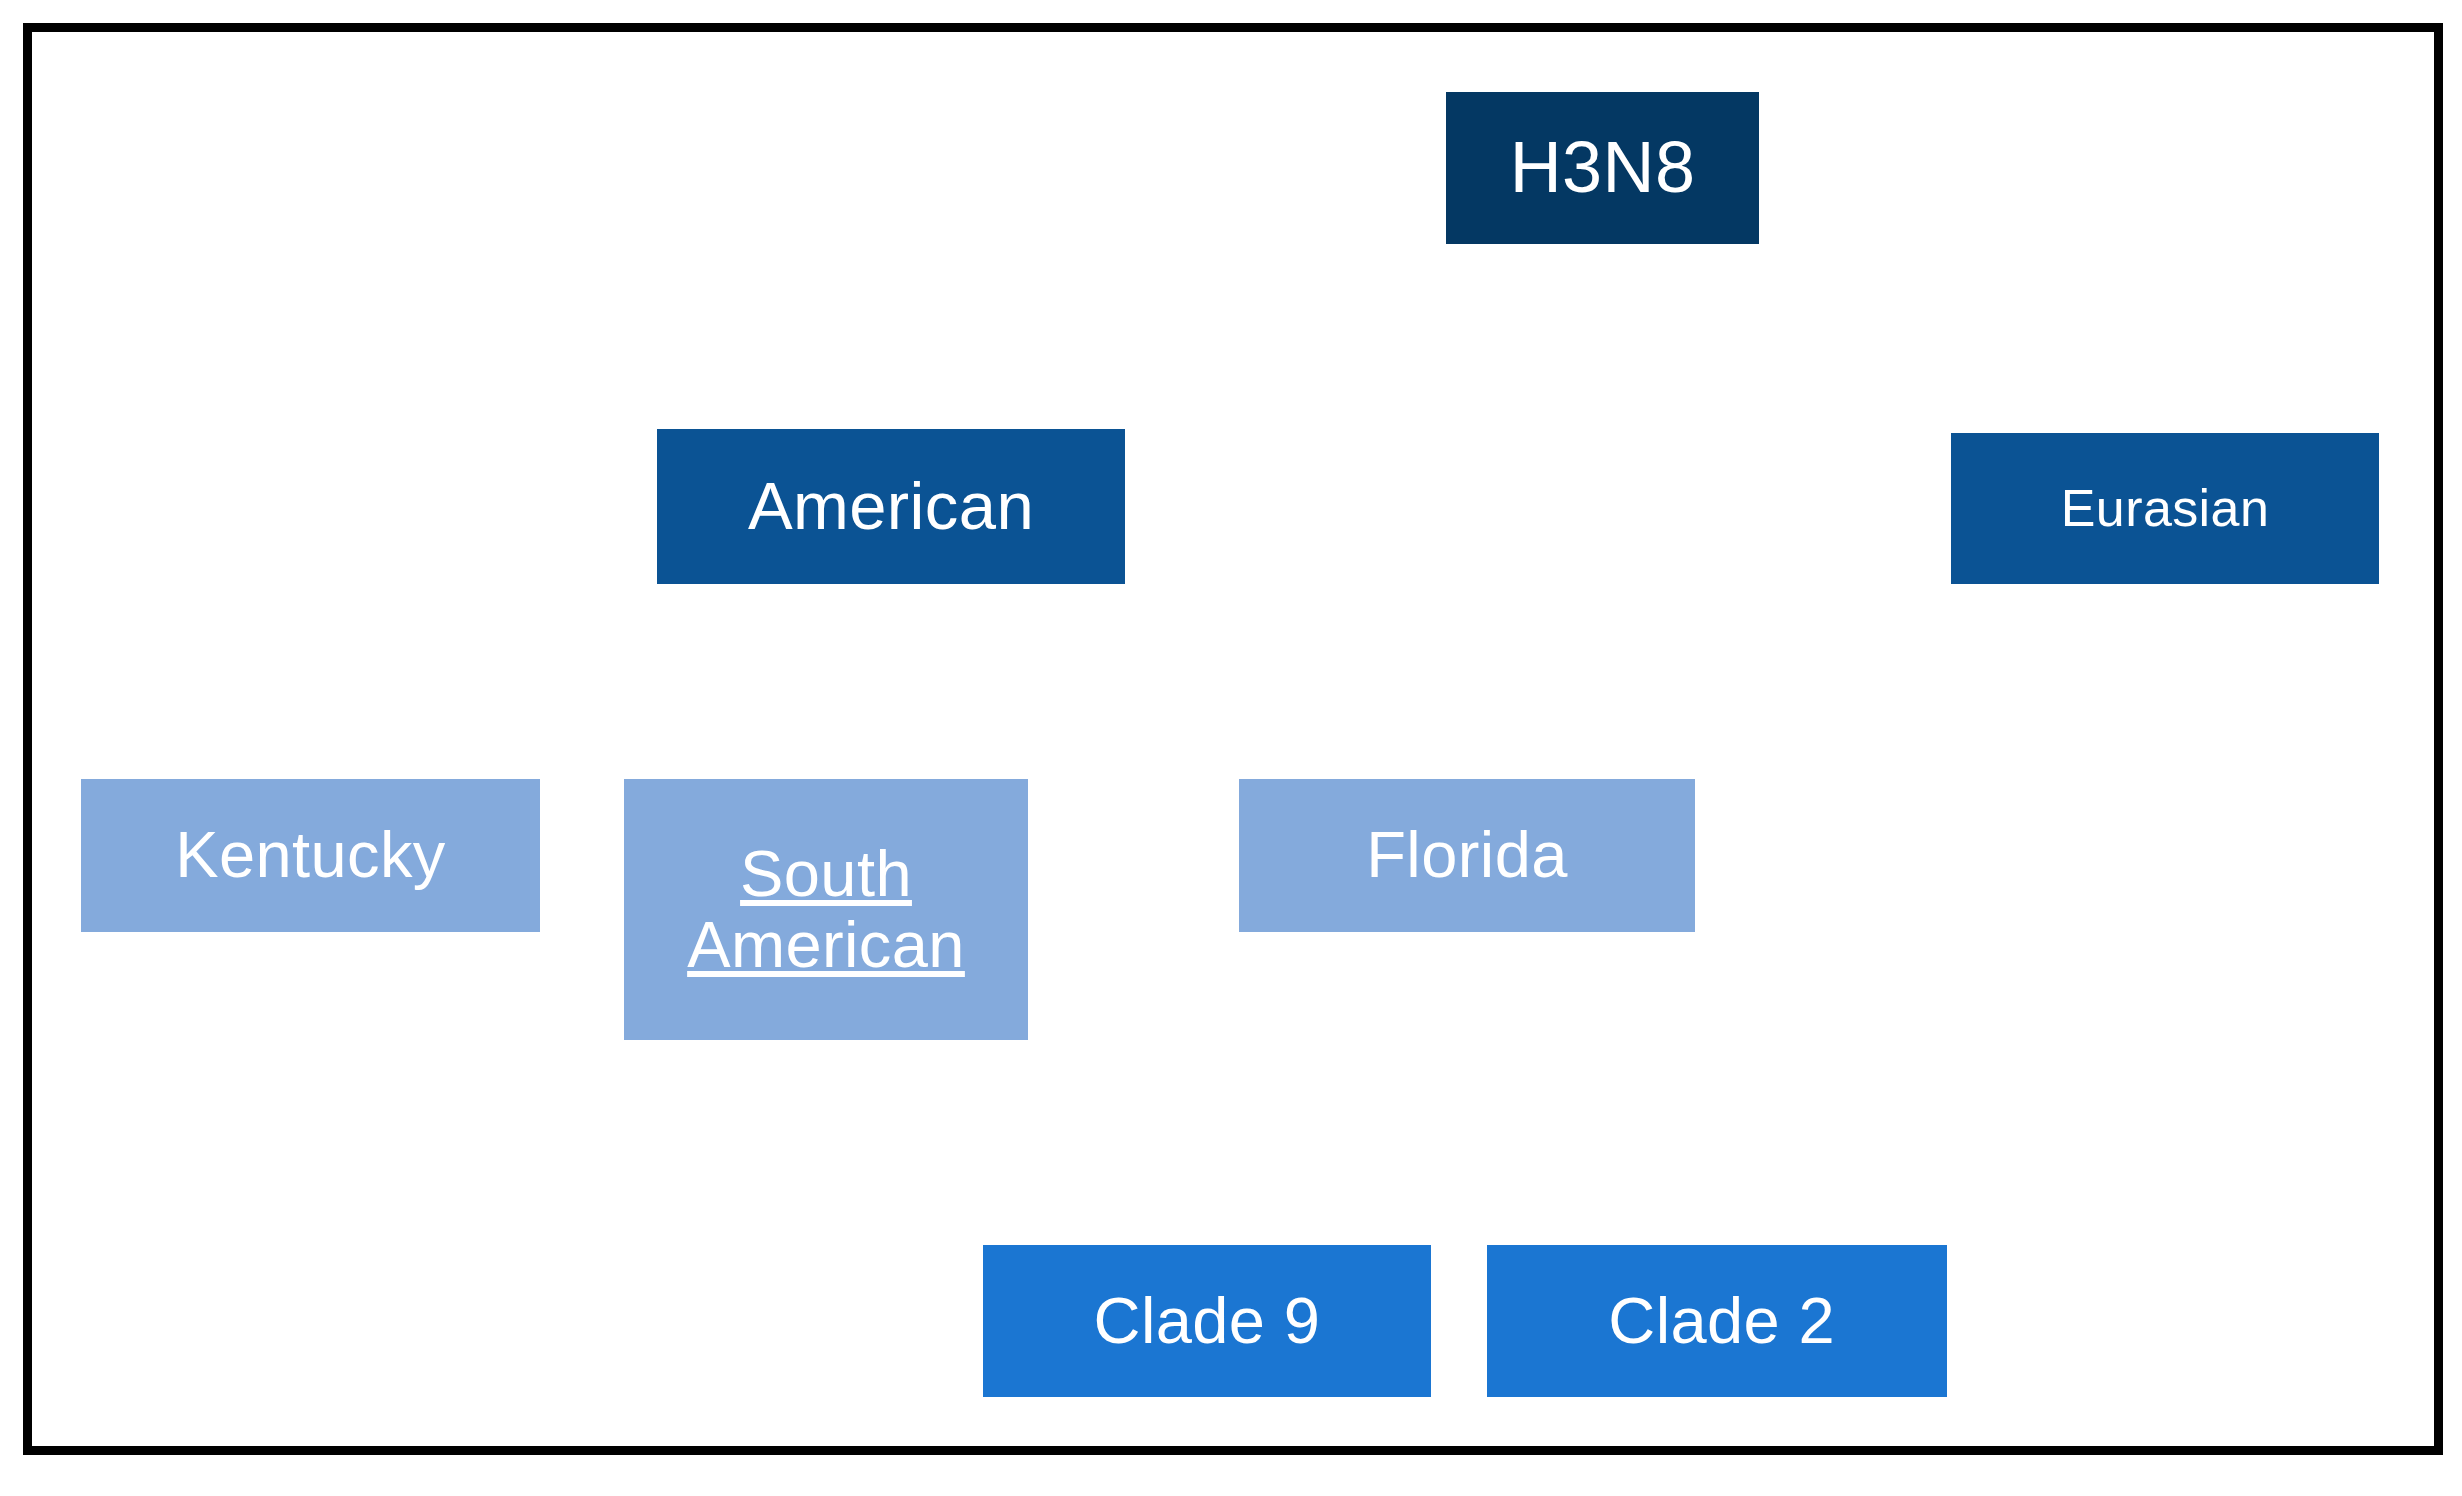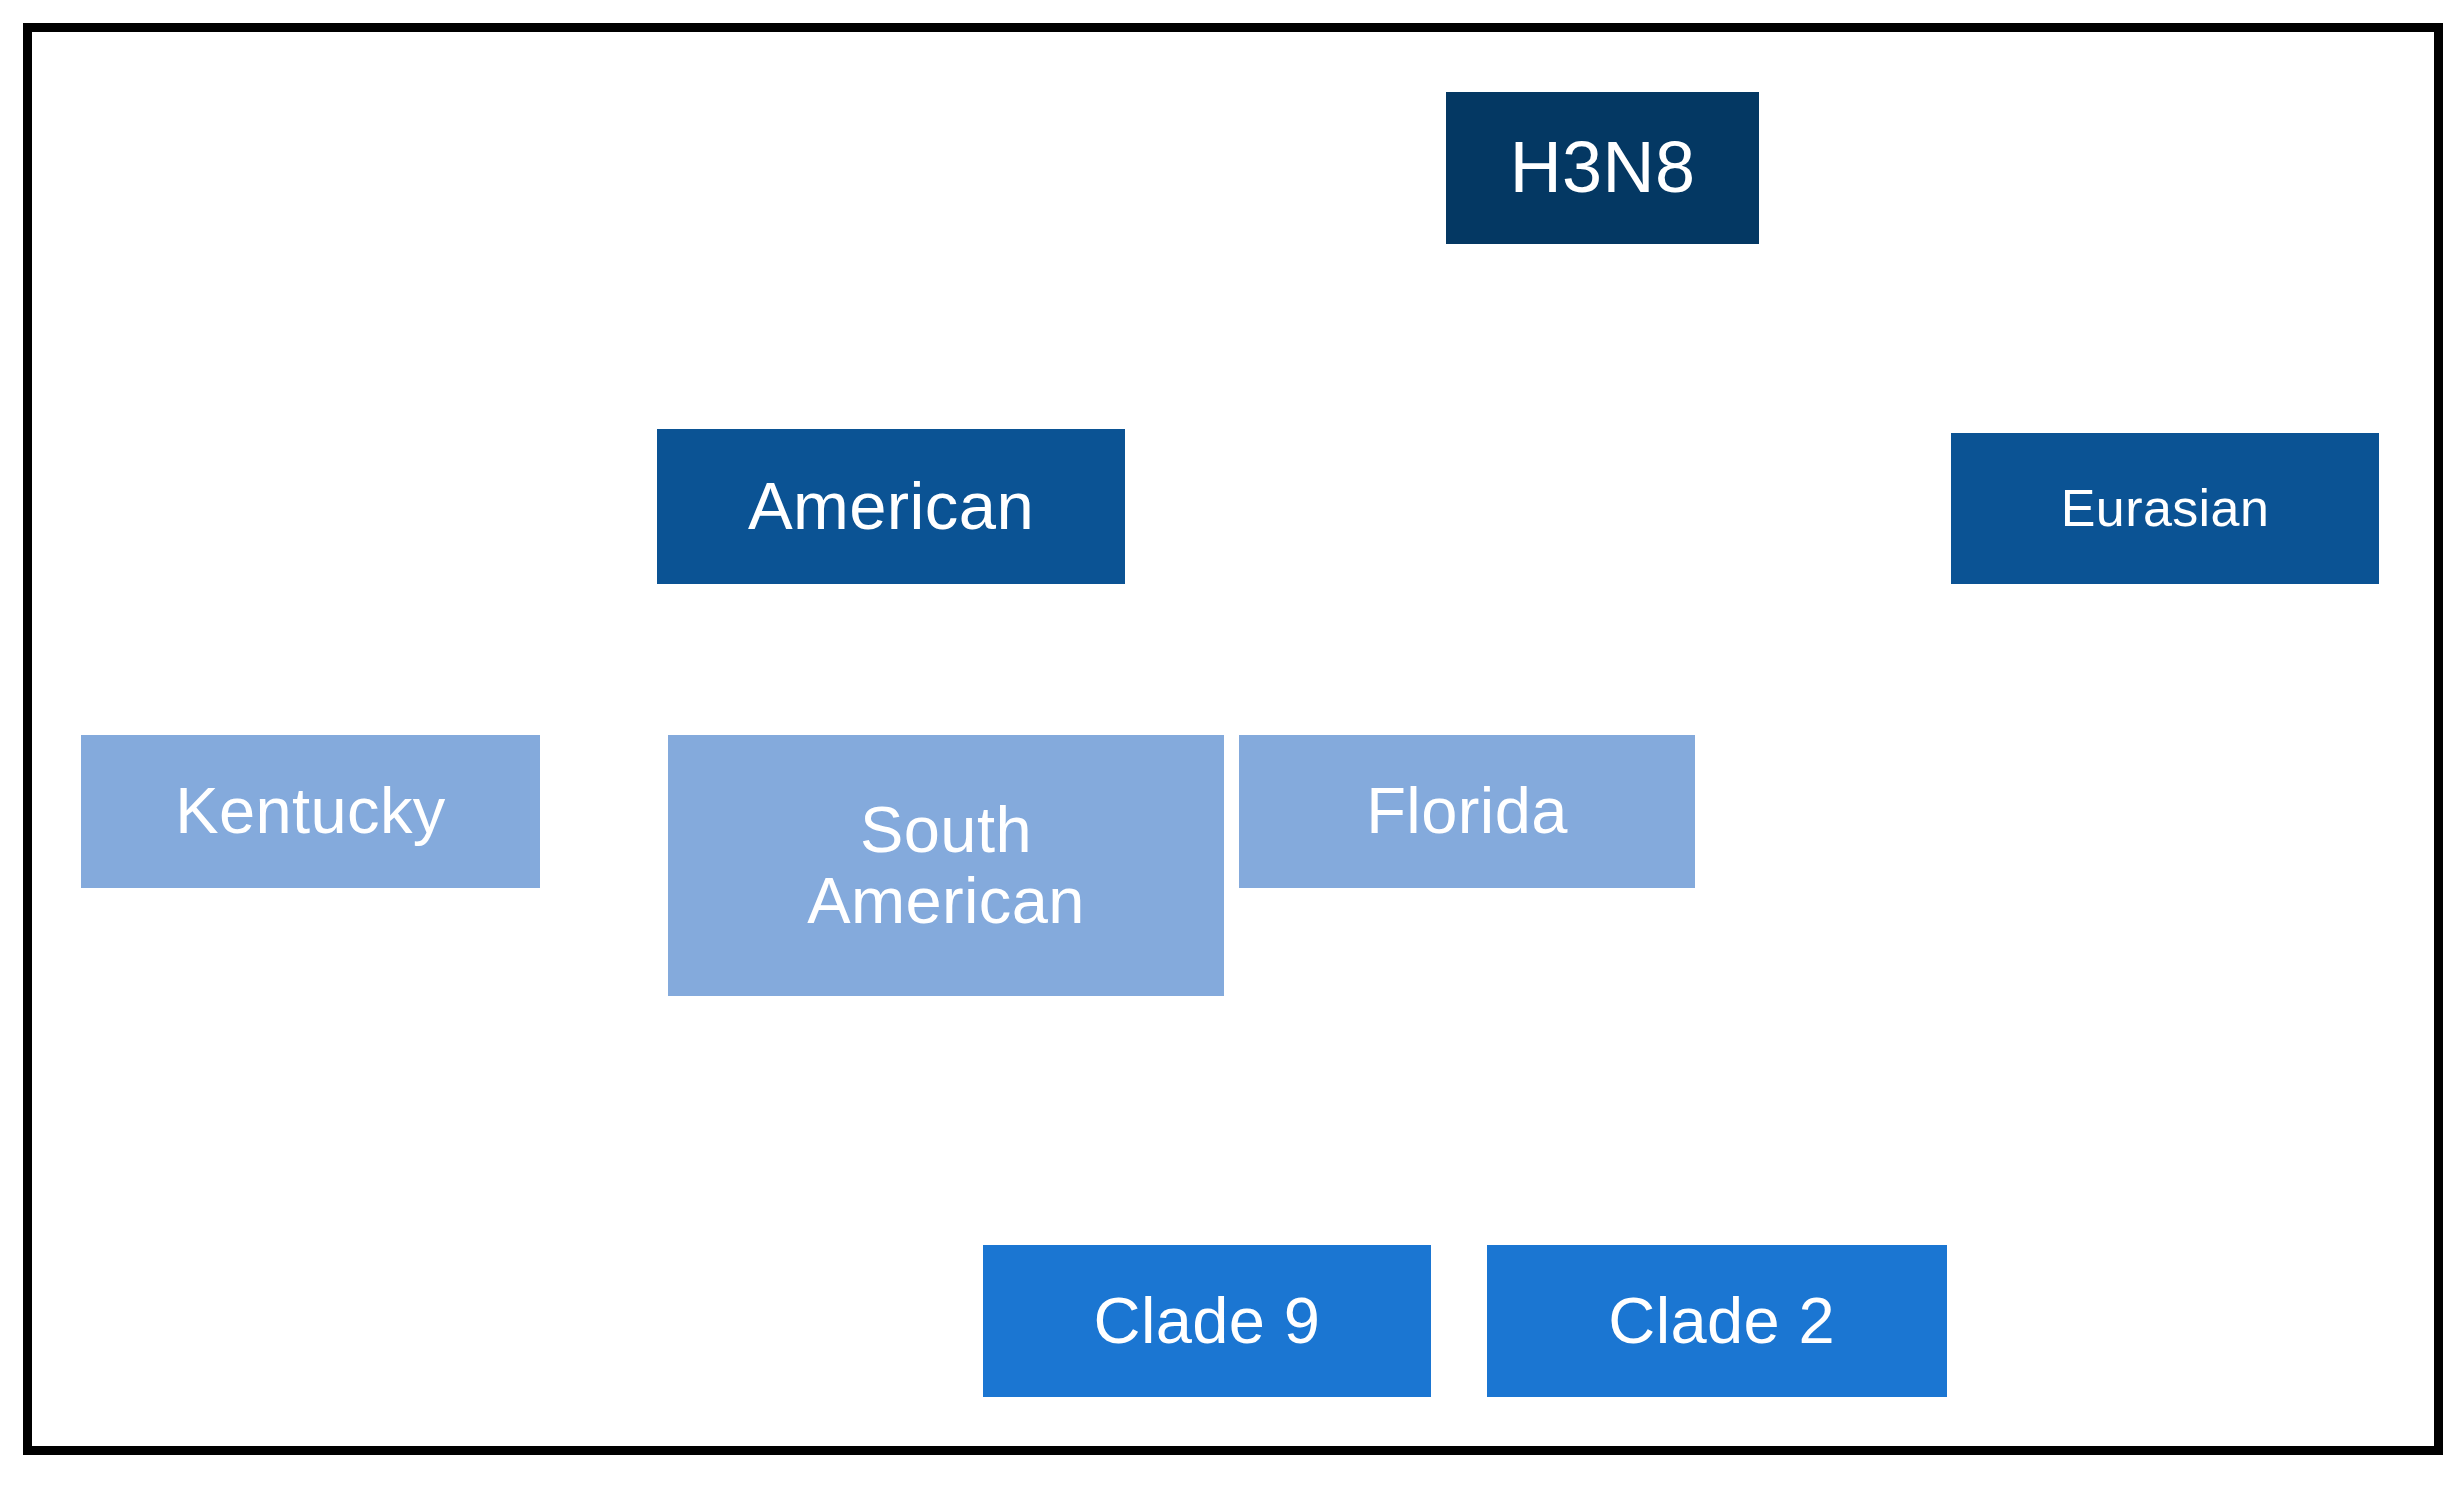--- a/index.html
+++ b/index.html
@@ -38,21 +38,21 @@
     color: #ffffff;
     line-height: 1.08;
     letter-spacing: 0.4px;
     box-sizing: border-box;
     padding: 0 6.5px;
     z-index: 3;
     white-space: pre-line;
   }
   .node.root      { background: var(--c-root); }
   .node.level1    { background: var(--c-l1); }
-  .node.level2    { background: var(--c-l2); }
+  .node.level2    { background: var(--c-l2); margin-top: 44px; }
   .node.level3    { background: var(--c-l3); }
 
   
   .conn {
     position: absolute;
     background: var(--c-line);
     z-index: 1;
   }
   .conn.v { width: 4.9px; }
   .conn.h { height: 4.9px; }
@@ -80,21 +80,21 @@
   <div class="conn v" style="left:1727px; top:1132px; height:116px;"></div>
 
   <div class="node root" style="left:1446px; top:92px; width:313px; height:152px; font-size:72px; --c-root:#043863;">H3N8</div>
 
   <div class="node level1" style="left:657px; top:429px; width:468px; height:155px; font-size:67px; --c-l1:#0b5394;">American</div>
 
   <div class="node level1" style="left:1951px; top:433px; width:428px; height:151px; font-size:52px; --c-l1:#0b5394;">Eurasian</div>
 
   <div class="node level2" style="left:81px; top:735px; width:459px; height:153px; font-size:65px; --c-l2:#84aadc;">Kentucky</div>
 
-  <div class="node level2" style="left:668px; top:735px; width:556px; height:261px; font-size:65px; --c-l2:#84aadc;">South
+  <div class="node level2" style="left:624px; top:735px; width:404px; height:261px; font-size:65px;text-decoration:underline; --c-l2:#84aadc;">South
 American</div>
 
   <div class="node level2" style="left:1239px; top:735px; width:456px; height:153px; font-size:65px; --c-l2:#84aadc;">Florida</div>
 
   <div class="node level3" style="left:983px; top:1245px; width:448px; height:152px; font-size:65px; --c-l3:#1b76d2;">Clade 9</div>
 
   <div class="node level3" style="left:1487px; top:1245px; width:460px; height:152px; font-size:65px;padding-left:16px; --c-l3:#1b76d2;">Clade 2</div>
 </div>
 
 

